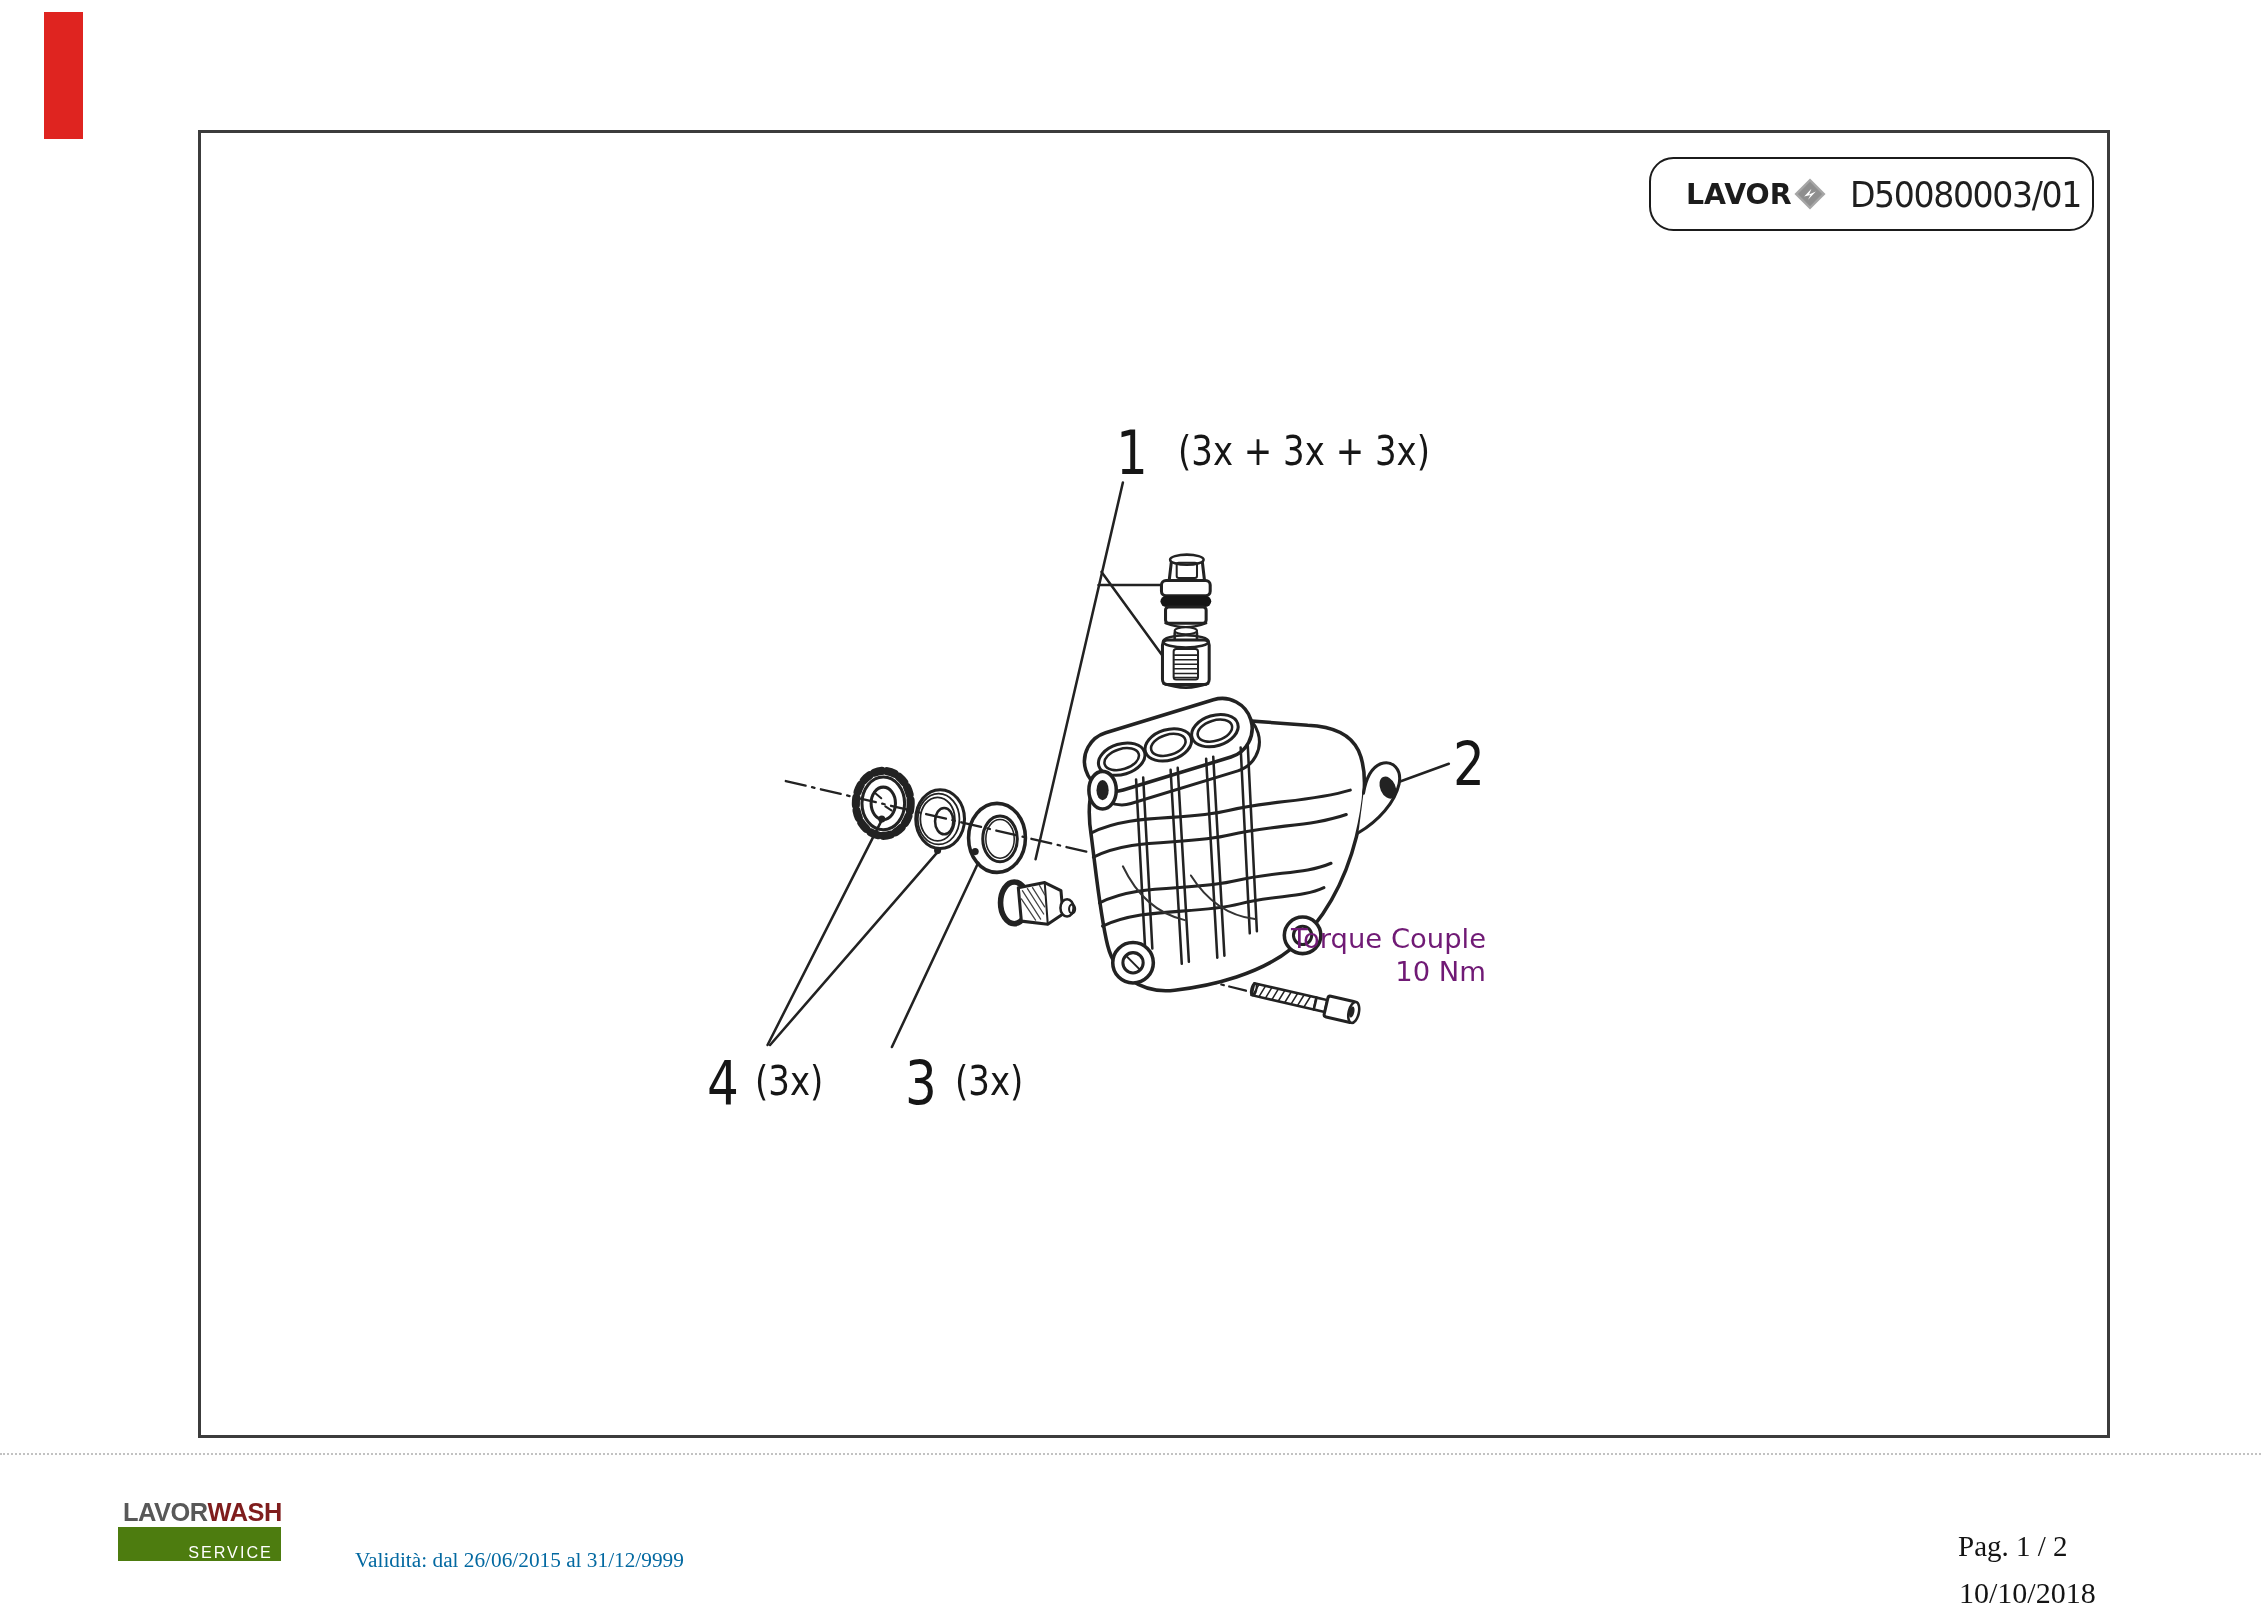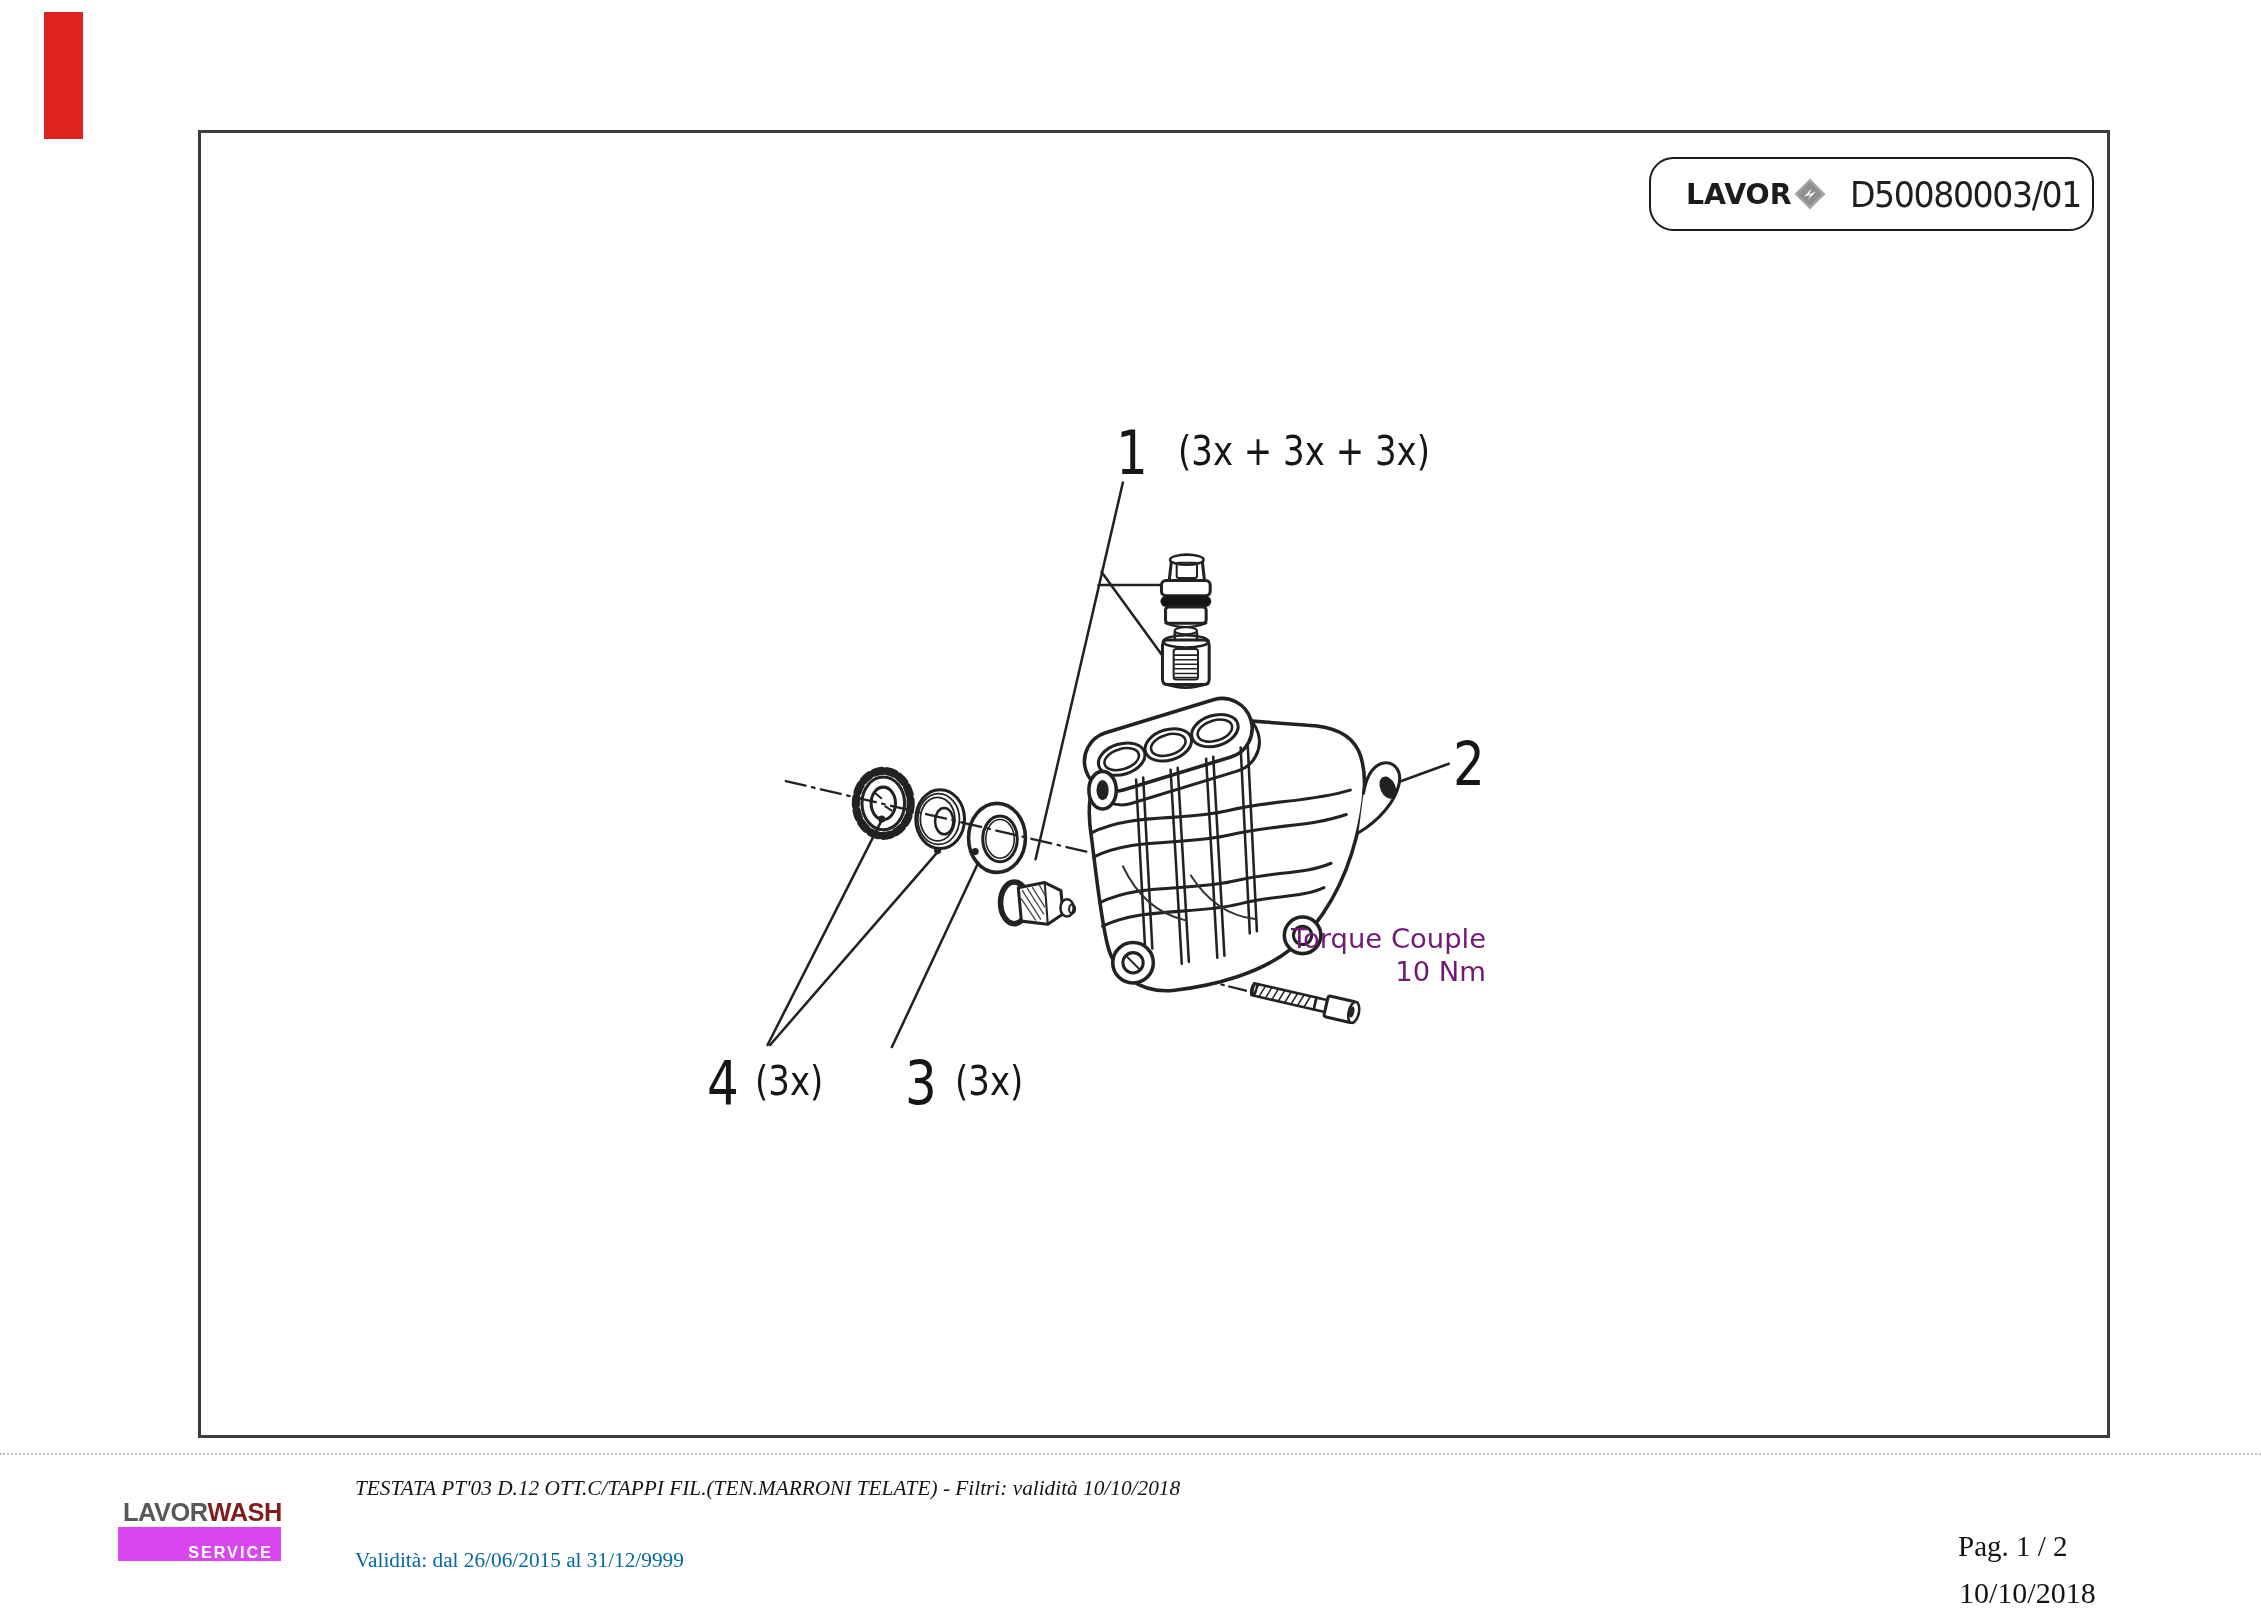--- a/index.html
+++ b/index.html
@@ -40,23 +40,23 @@
   
   .dotted-sep { position:absolute; left:0; top:1453px; width:2261px; height:0;
                 border-top:2.5px dotted #c2c2c2; }
 
   .footer-logo { position:absolute; left:118px; top:1499px; width:163px; }
   .lw-row1 { display:flex; align-items:flex-end; padding-left:5.1px; height:26.4px;
              font-family:"Liberation Sans", sans-serif; font-weight:bold; font-size:25.4px;
              letter-spacing:-0.5px; line-height:1; }
   .lw-dark { color:#585858; }
   .lw-light { color:#7f1d1d; }
-  .lw-red { margin-top:1.5px; height:34px; background:#d946ef; display:flex;
+  .lw-red { margin-top:1.5px; height:34px; background:#4d7c0f; display:flex;
             align-items:center; justify-content:flex-end; padding-right:8.1px; padding-top:18px;
-            font-family:"Liberation Sans", sans-serif; font-weight:bold; font-size:16.2px;
+            font-family:"Liberation Sans", sans-serif; font-weight:normal; font-size:16.2px;
             letter-spacing:2px; color:#ffffff; }
 
   .f-italic { position:absolute; left:355px; top:1476px; font-family:"Liberation Serif", serif;
               font-style:italic; font-size:21.3px; color:#141414; white-space:nowrap; }
   .f-bold   { position:absolute; left:355px; top:1509px; font-family:"Liberation Serif", serif;
               font-weight:bold; font-size:29.4px; color:#0e0e0e; white-space:nowrap; }
   .f-valid  { position:absolute; left:355px; top:1548px; font-family:"Liberation Serif", serif;
               font-size:21.3px; color:#0369a1; white-space:nowrap; }
   .f-date   { position:absolute; left:1959px; top:1576px; font-family:Liberation Serif, serif;
               font-size:30px; color:#141414; }
@@ -262,19 +262,18 @@
   <div class="dotted-sep"></div>
 
   <div class="footer-logo">
     <div class="lw-row1">
       <span class="lw-dark">LAVOR</span>
       <span class="lw-light">WASH</span>
     </div>
     <div class="lw-red">SERVICE</div>
   </div>
 
-  <div class="f-italic">TESTATA PT'03 D.12 OTT.C/TAPPI FIL.(TEN.MARRONI TELATE) - Filtri: validità 10/10/2018</div>
   <div class="f-valid">Validità: dal 26/06/2015 al 31/12/9999</div>
   <div class="f-date">10/10/2018</div>
   <div class="f-page">Pag. 1 / 2</div>
 
 </div>
 
 
 </body></html>

